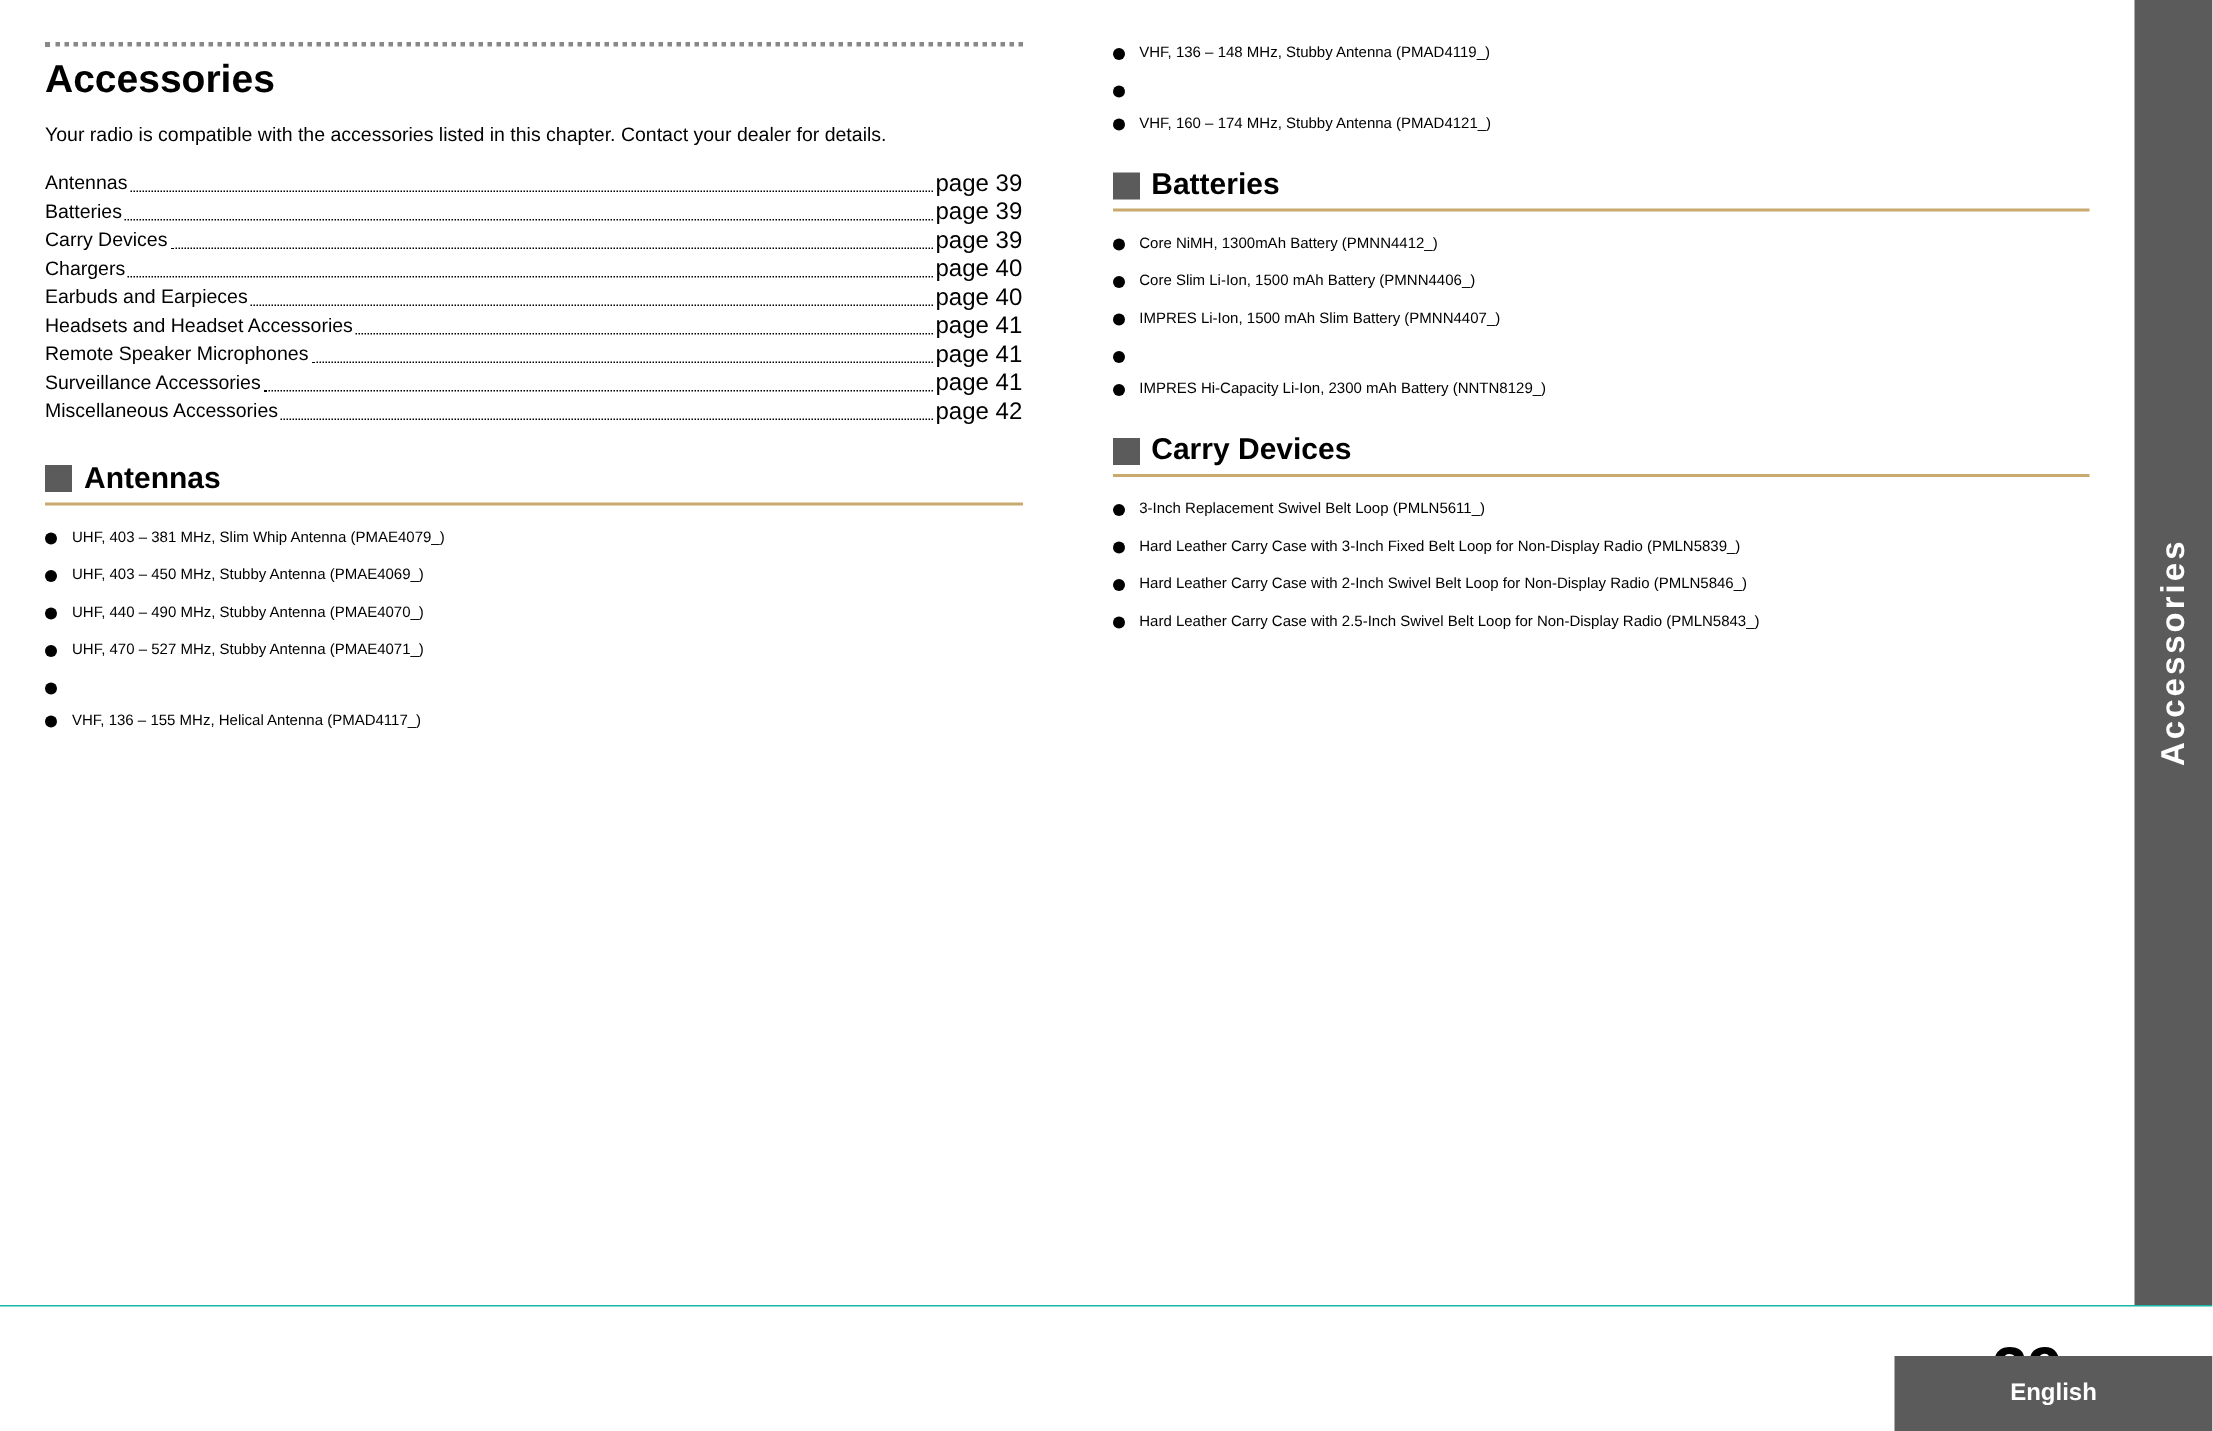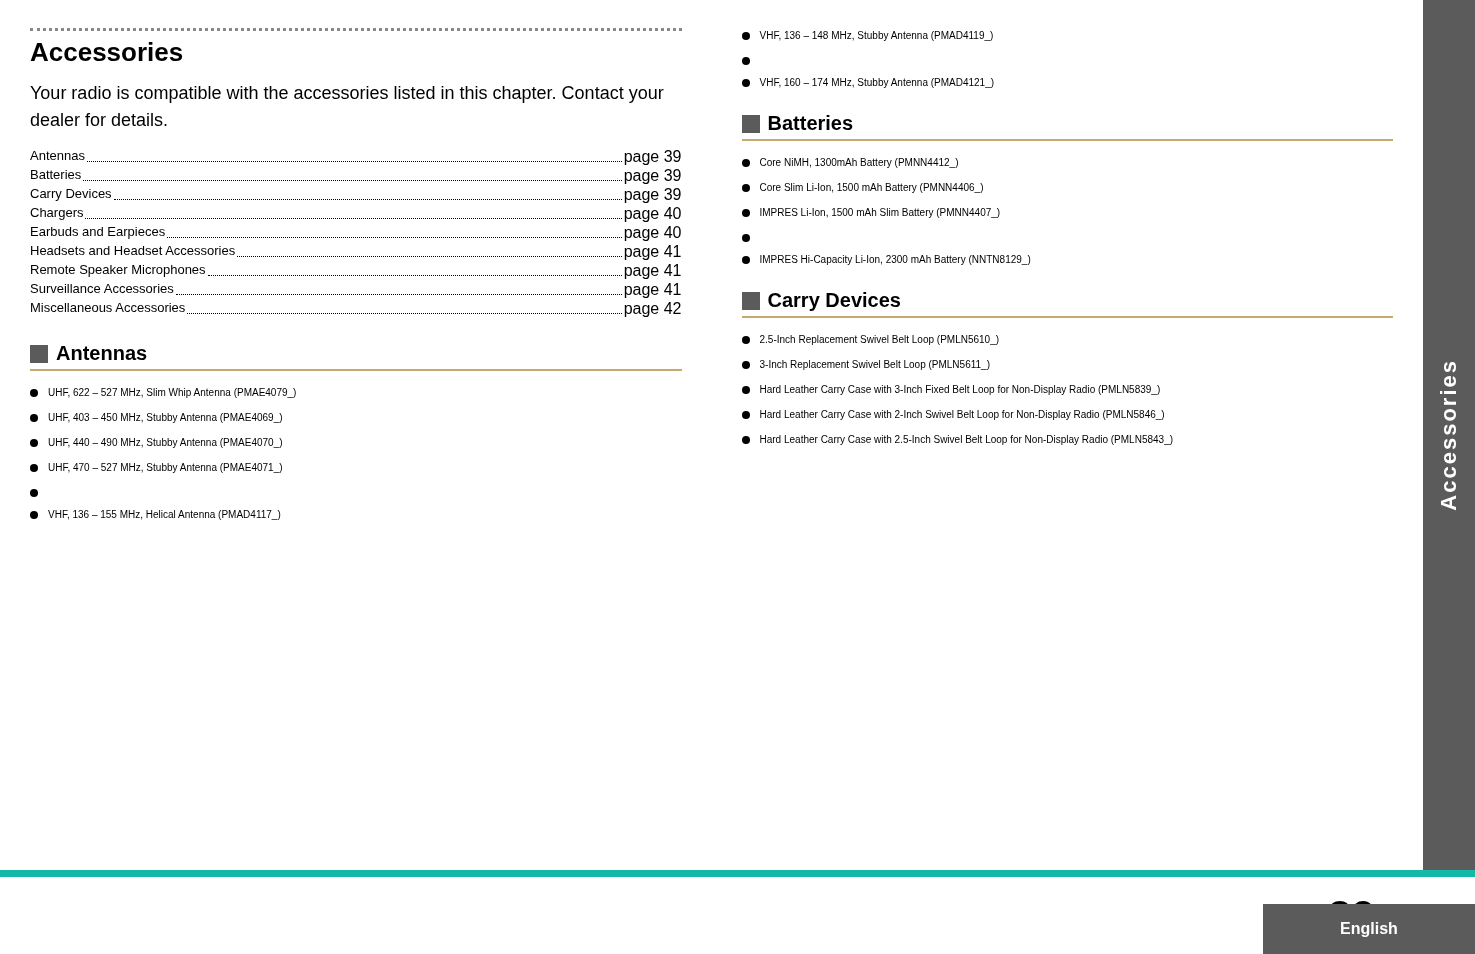--- a/index.html
+++ b/index.html
@@ -51,21 +51,21 @@
       position: absolute;
       bottom: 0;
       left: 0;
       right: 0;
       height: 84px;
       background: #fff;
       display: flex;
       align-items: center;
       justify-content: flex-end;
       padding-right: 60px;
-      border-top: 7px solid #14b8a6;
+      border-top: 1px solid #14b8a6;
     }
 
     .page-number {
       font-size: 42px;
       font-weight: bold;
       color: #000;
       margin-right: 40px;
     }
 
     .lang-badge {
@@ -110,21 +110,21 @@
     }
 
     .section-title-main {
       font-size: 26px;
       font-weight: bold;
       margin-bottom: 12px;
       color: #000;
     }
 
     .intro-text {
-      font-size: 18px;
+      font-size: 13px;
       line-height: 1.5;
       margin-bottom: 14px;
       color: #000;
     }
 
     .toc-table {
       width: 100%;
       margin-bottom: 24px;
     }
 
@@ -278,21 +278,21 @@
       <div class="section-block">
         <div class="section-header">
           <div class="section-icon"></div>
           <span class="section-title">Antennas</span>
         </div>
         <div class="section-divider"></div>
         <ul class="bullet-list">
 
         <li>
               <span class="bullet-dot"></span>
-              <span>UHF, 622 – 527 MHz, Slim Whip Antenna (PMAE4079_)</span>
+              <span>UHF, 403 – 381 MHz, Slim Whip Antenna (PMAE4079_)</span>
             </li>
             <li>
               <span class="bullet-dot"></span>
               <span>UHF, 403 – 450 MHz, Stubby Antenna (PMAE4069_)</span>
             </li>
             <li>
               <span class="bullet-dot"></span>
               <span>UHF, 440 – 490 MHz, Stubby Antenna (PMAE4070_)</span>
             </li>
             <li>
@@ -357,24 +357,20 @@
       </div>
 
       <div class="section-block">
         <div class="section-header">
           <div class="section-icon"></div>
           <span class="section-title">Carry Devices</span>
         </div>
         <div class="section-divider"></div>
         <ul class="bullet-list">
 
-        <li>
-              <span class="bullet-dot"></span>
-              <span>2.5-Inch Replacement Swivel Belt Loop (PMLN5610_)</span>
-            </li>
             <li>
               <span class="bullet-dot"></span>
               <span>3-Inch Replacement Swivel Belt Loop (PMLN5611_)</span>
             </li>
             <li>
               <span class="bullet-dot"></span>
               <span>Hard Leather Carry Case with 3-Inch Fixed Belt Loop for Non-Display Radio (PMLN5839_)</span>
             </li>
             <li>
               <span class="bullet-dot"></span>

